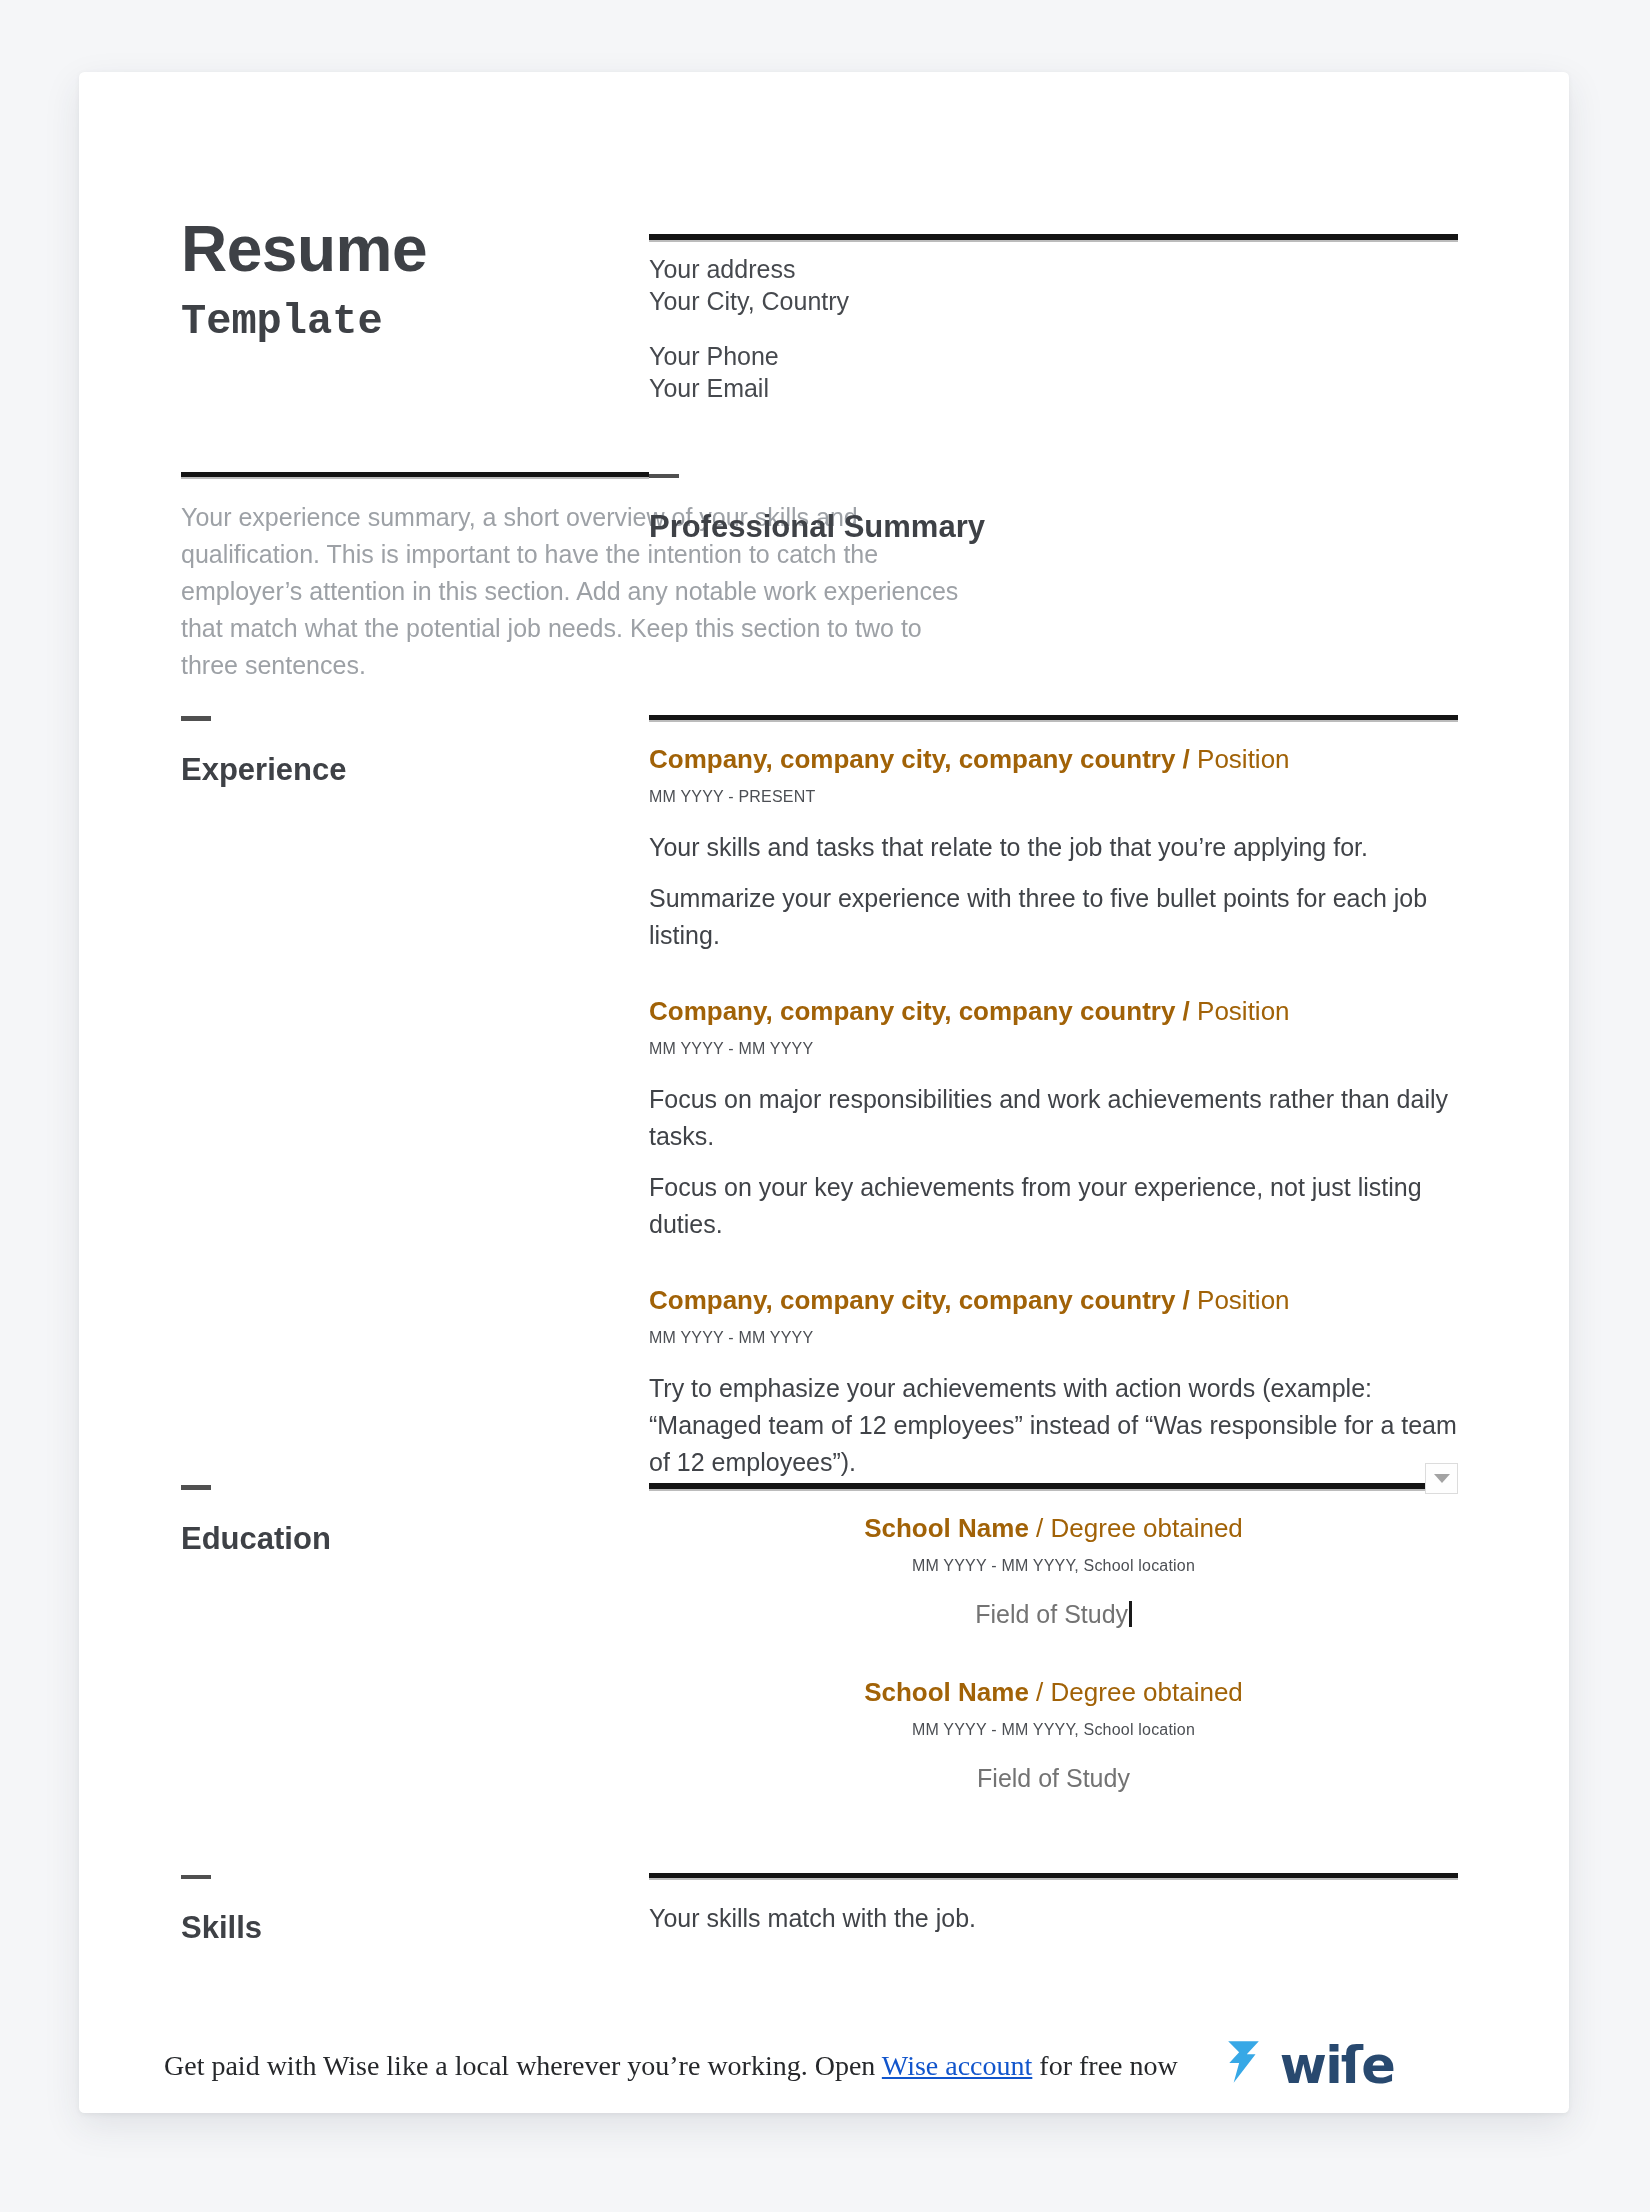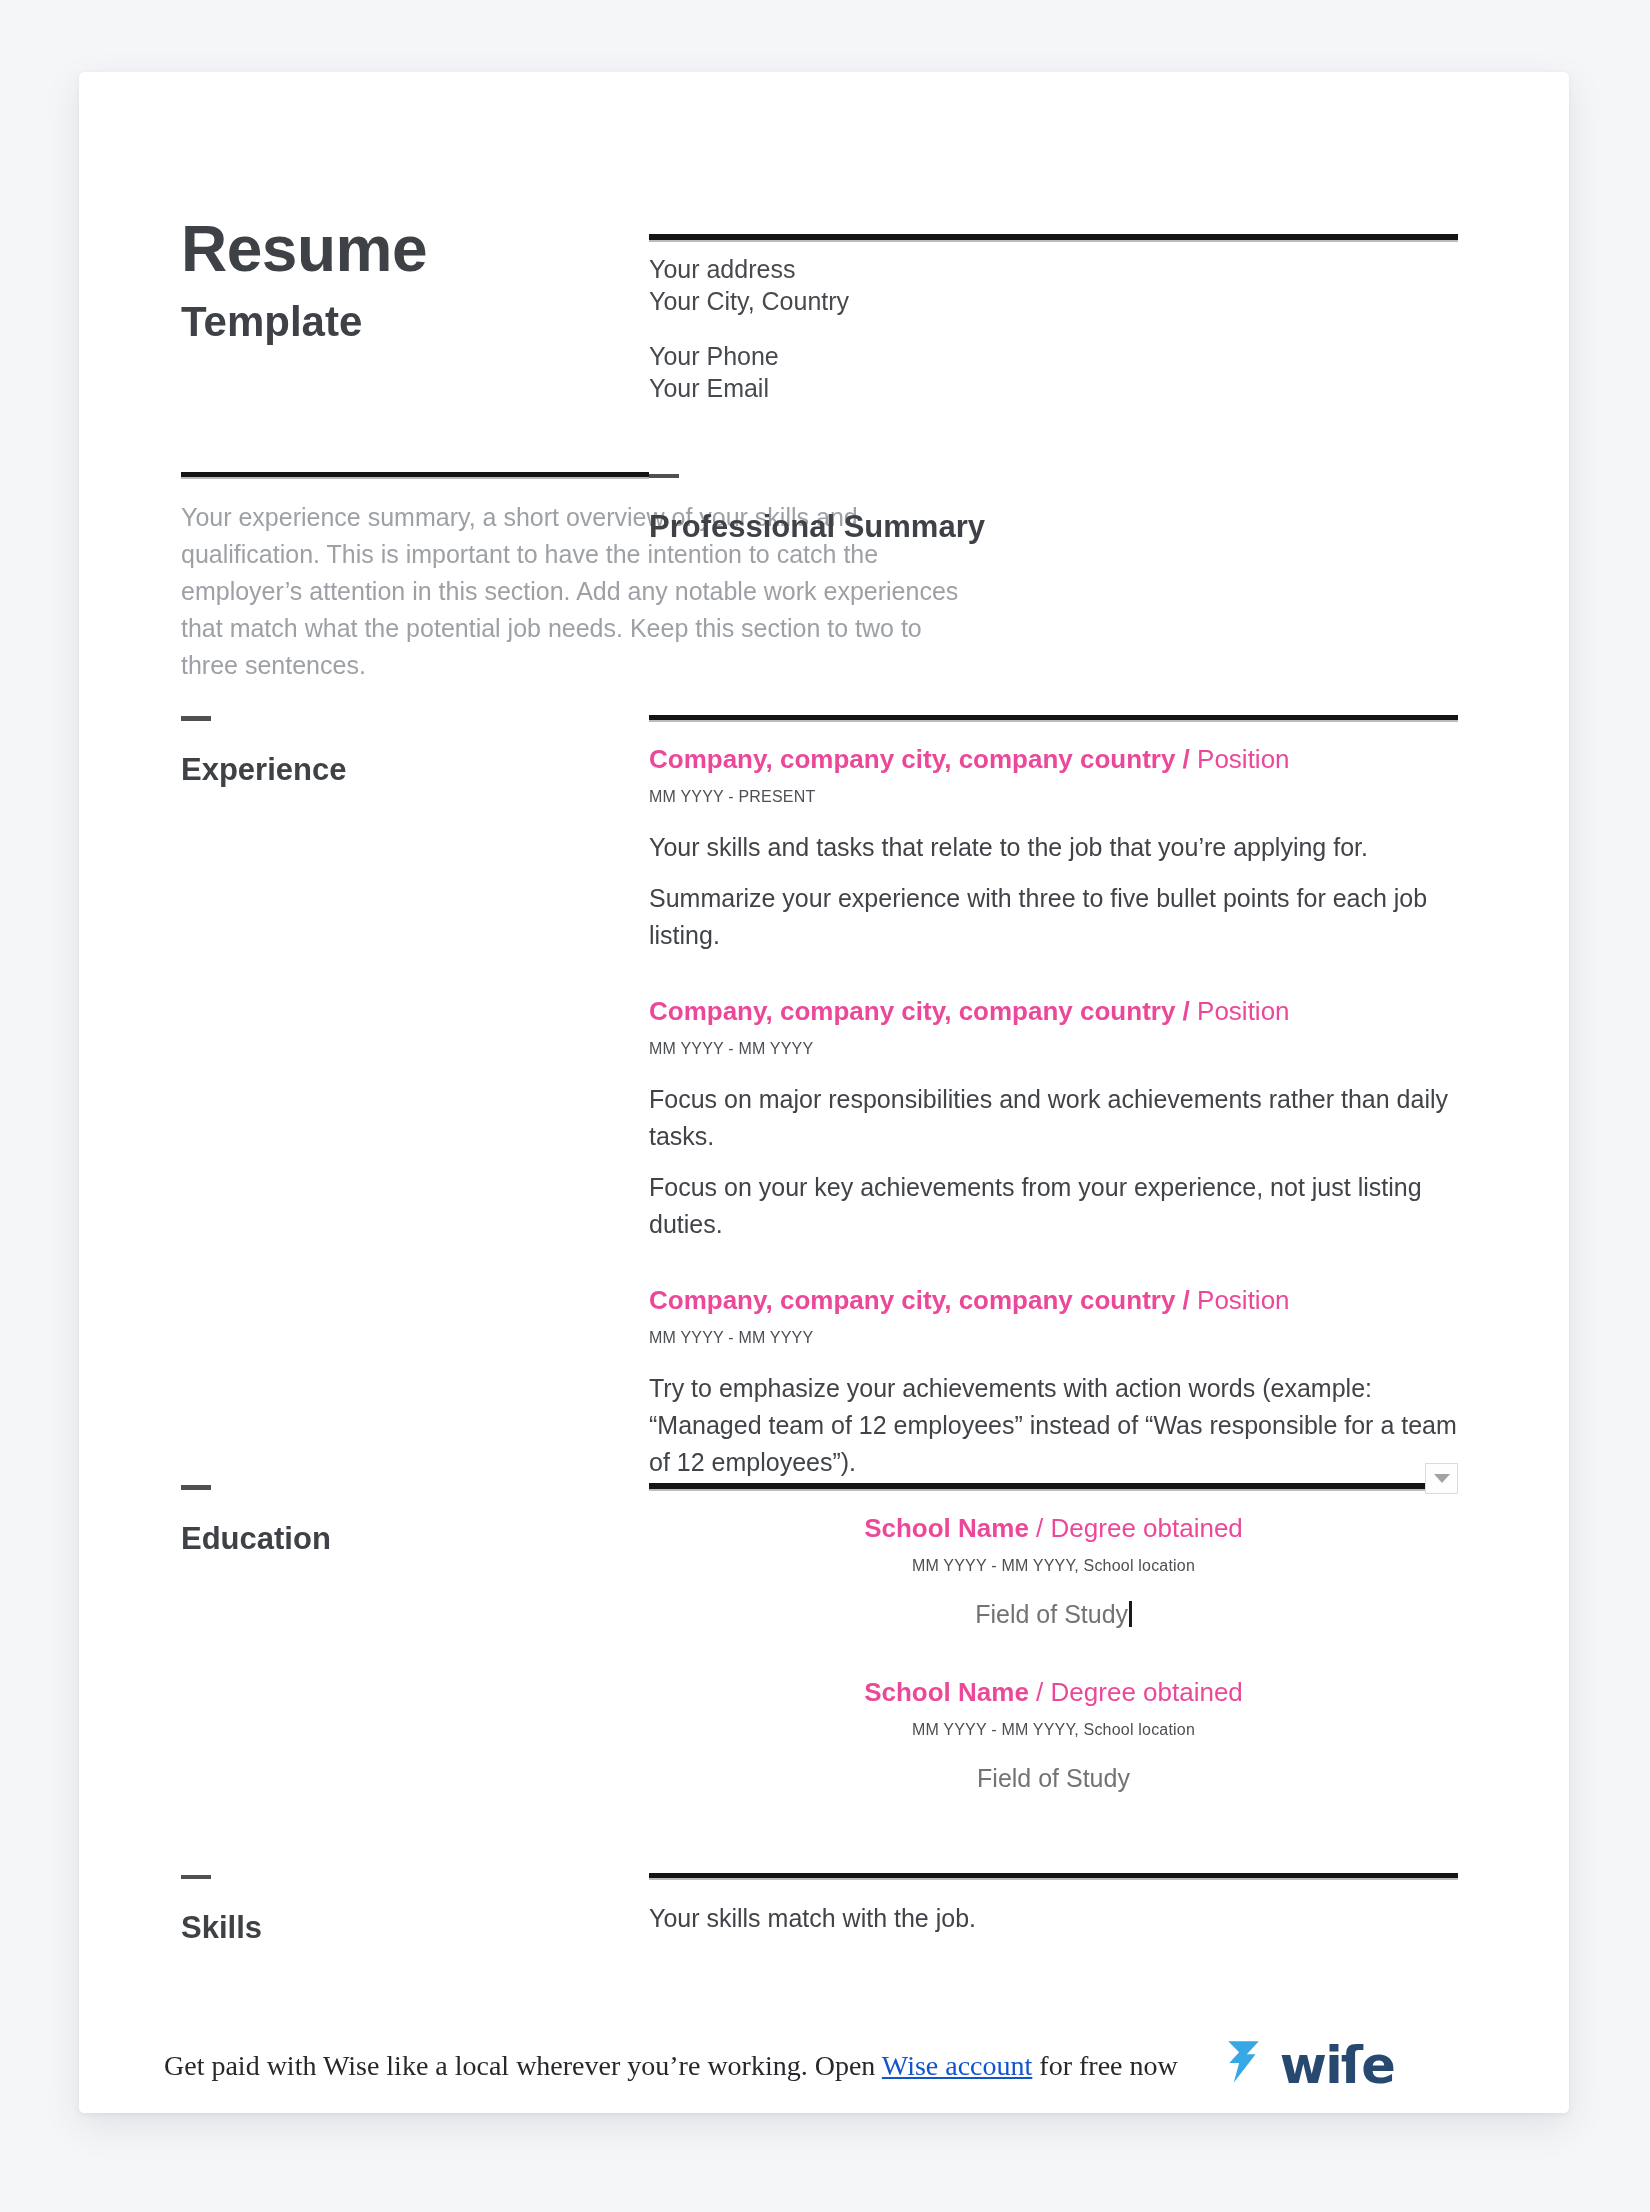--- a/index.html
+++ b/index.html
@@ -26,41 +26,41 @@
     padding-left:102px;
     padding-right:111px;
   }
   
   .header { margin-top:143px; }
   .doc-title {
     font-size:64px; font-weight:700; color:#3e4146;
     line-height:1.07; letter-spacing:-0.5px;
   }
   .doc-subtitle {
-    font-size:42px; font-weight:700; color:#3e4146; margin-top:14.8px;
+    font-size:42px; font-weight:700; color:#3e4146; margin-top:14.8px;font-family:Liberation Mono, monospace;
   }
   .header-right .divider { margin-top:19.4px; }
   .address { margin-top:11px; font-size:25px; line-height:32px; color:#46494e; }
   .address-group + .address-group { margin-top:23px; }
   
   .divider {
     height:7.4px; background:#141414;
     border-bottom:2.8px solid #bcbcbc;
   }
   .dash { width:30px; height:4.6px; background:#505050; margin-top:1.8px; }
   .sec-heading { margin-top:31px; font-size:31px; font-weight:700; color:#3e4146; }
   .body-text { font-size:25px; line-height:37px; color:#404348; }
   
   .sec-ps { margin-top:68px; }
   .ps-body { margin-top:19.4px; width:796px; font-size:25px; line-height:37px; color:#9da1a6; }
   
   .sec-exp { margin-top:31px; }
   .exp-content { margin-top:19.4px; }
   .entry + .entry { margin-top:39px; }
-  .entry-heading { font-size:26px; line-height:37px; color:#ec4899; }
+  .entry-heading { font-size:26px; line-height:37px; color:#a16207; }
   .entry-heading .bold { font-weight:700; }
   .entry-dates { font-size:16px; line-height:37px; color:#4c4f54; letter-spacing:0.2px; }
   .entry-para { margin-top:14px; width:809px; }
   
   .sec-edu { margin-top:1.8px; }
   .divider-wrap { position:relative; margin-right:33px; }
   .dropdown-marker {
     position:absolute; left:100%; top:-20px;
     width:33px; height:31px;
     background:#fefefe;

